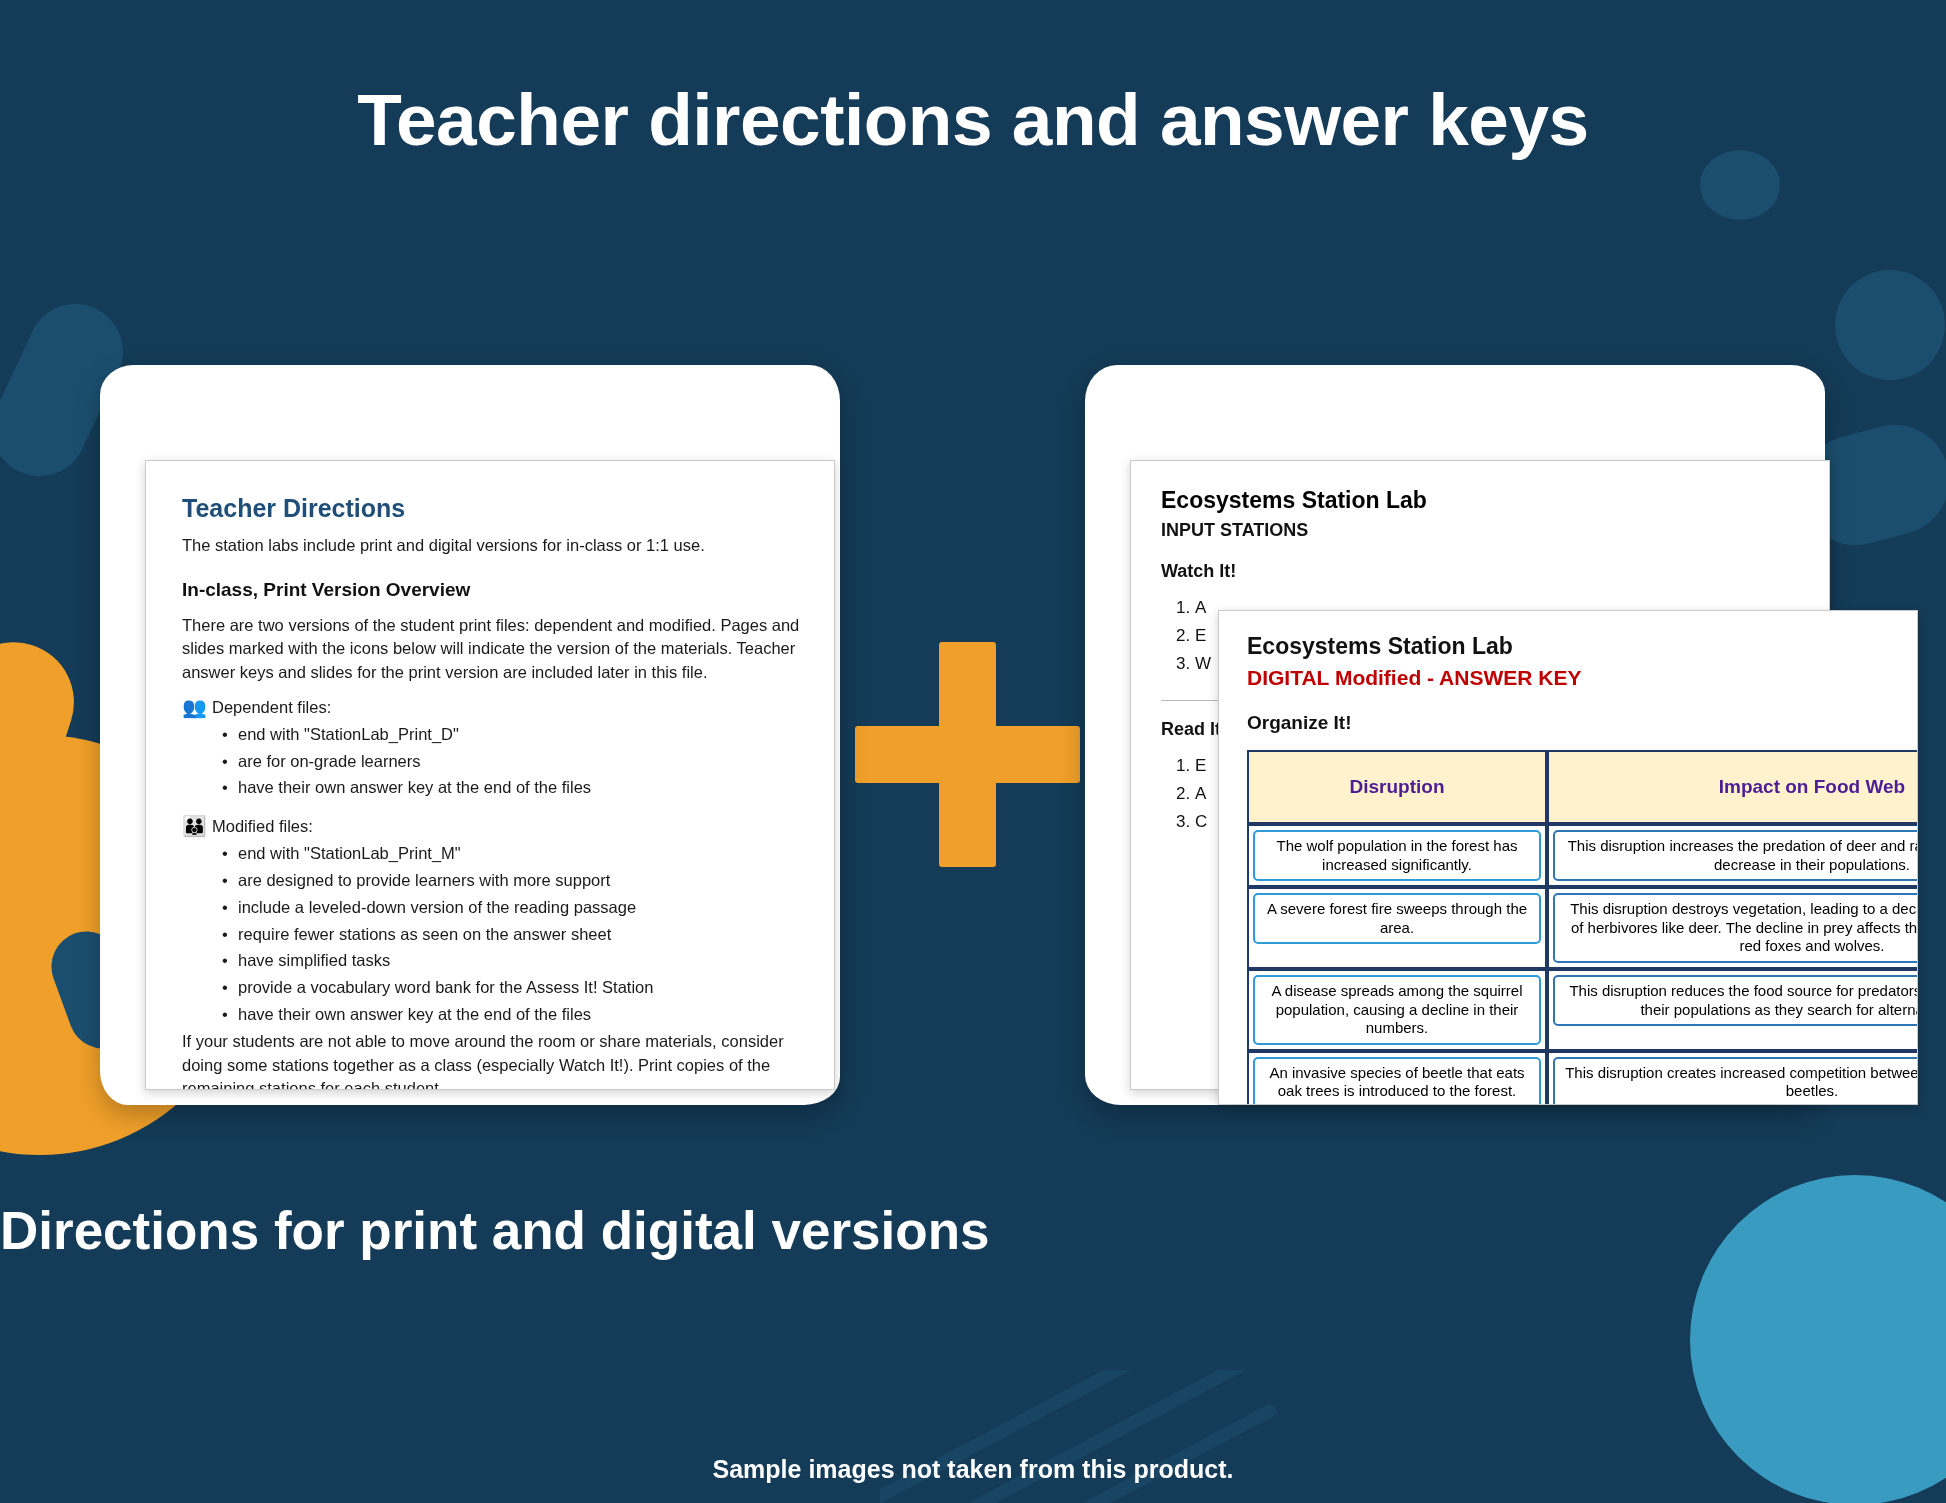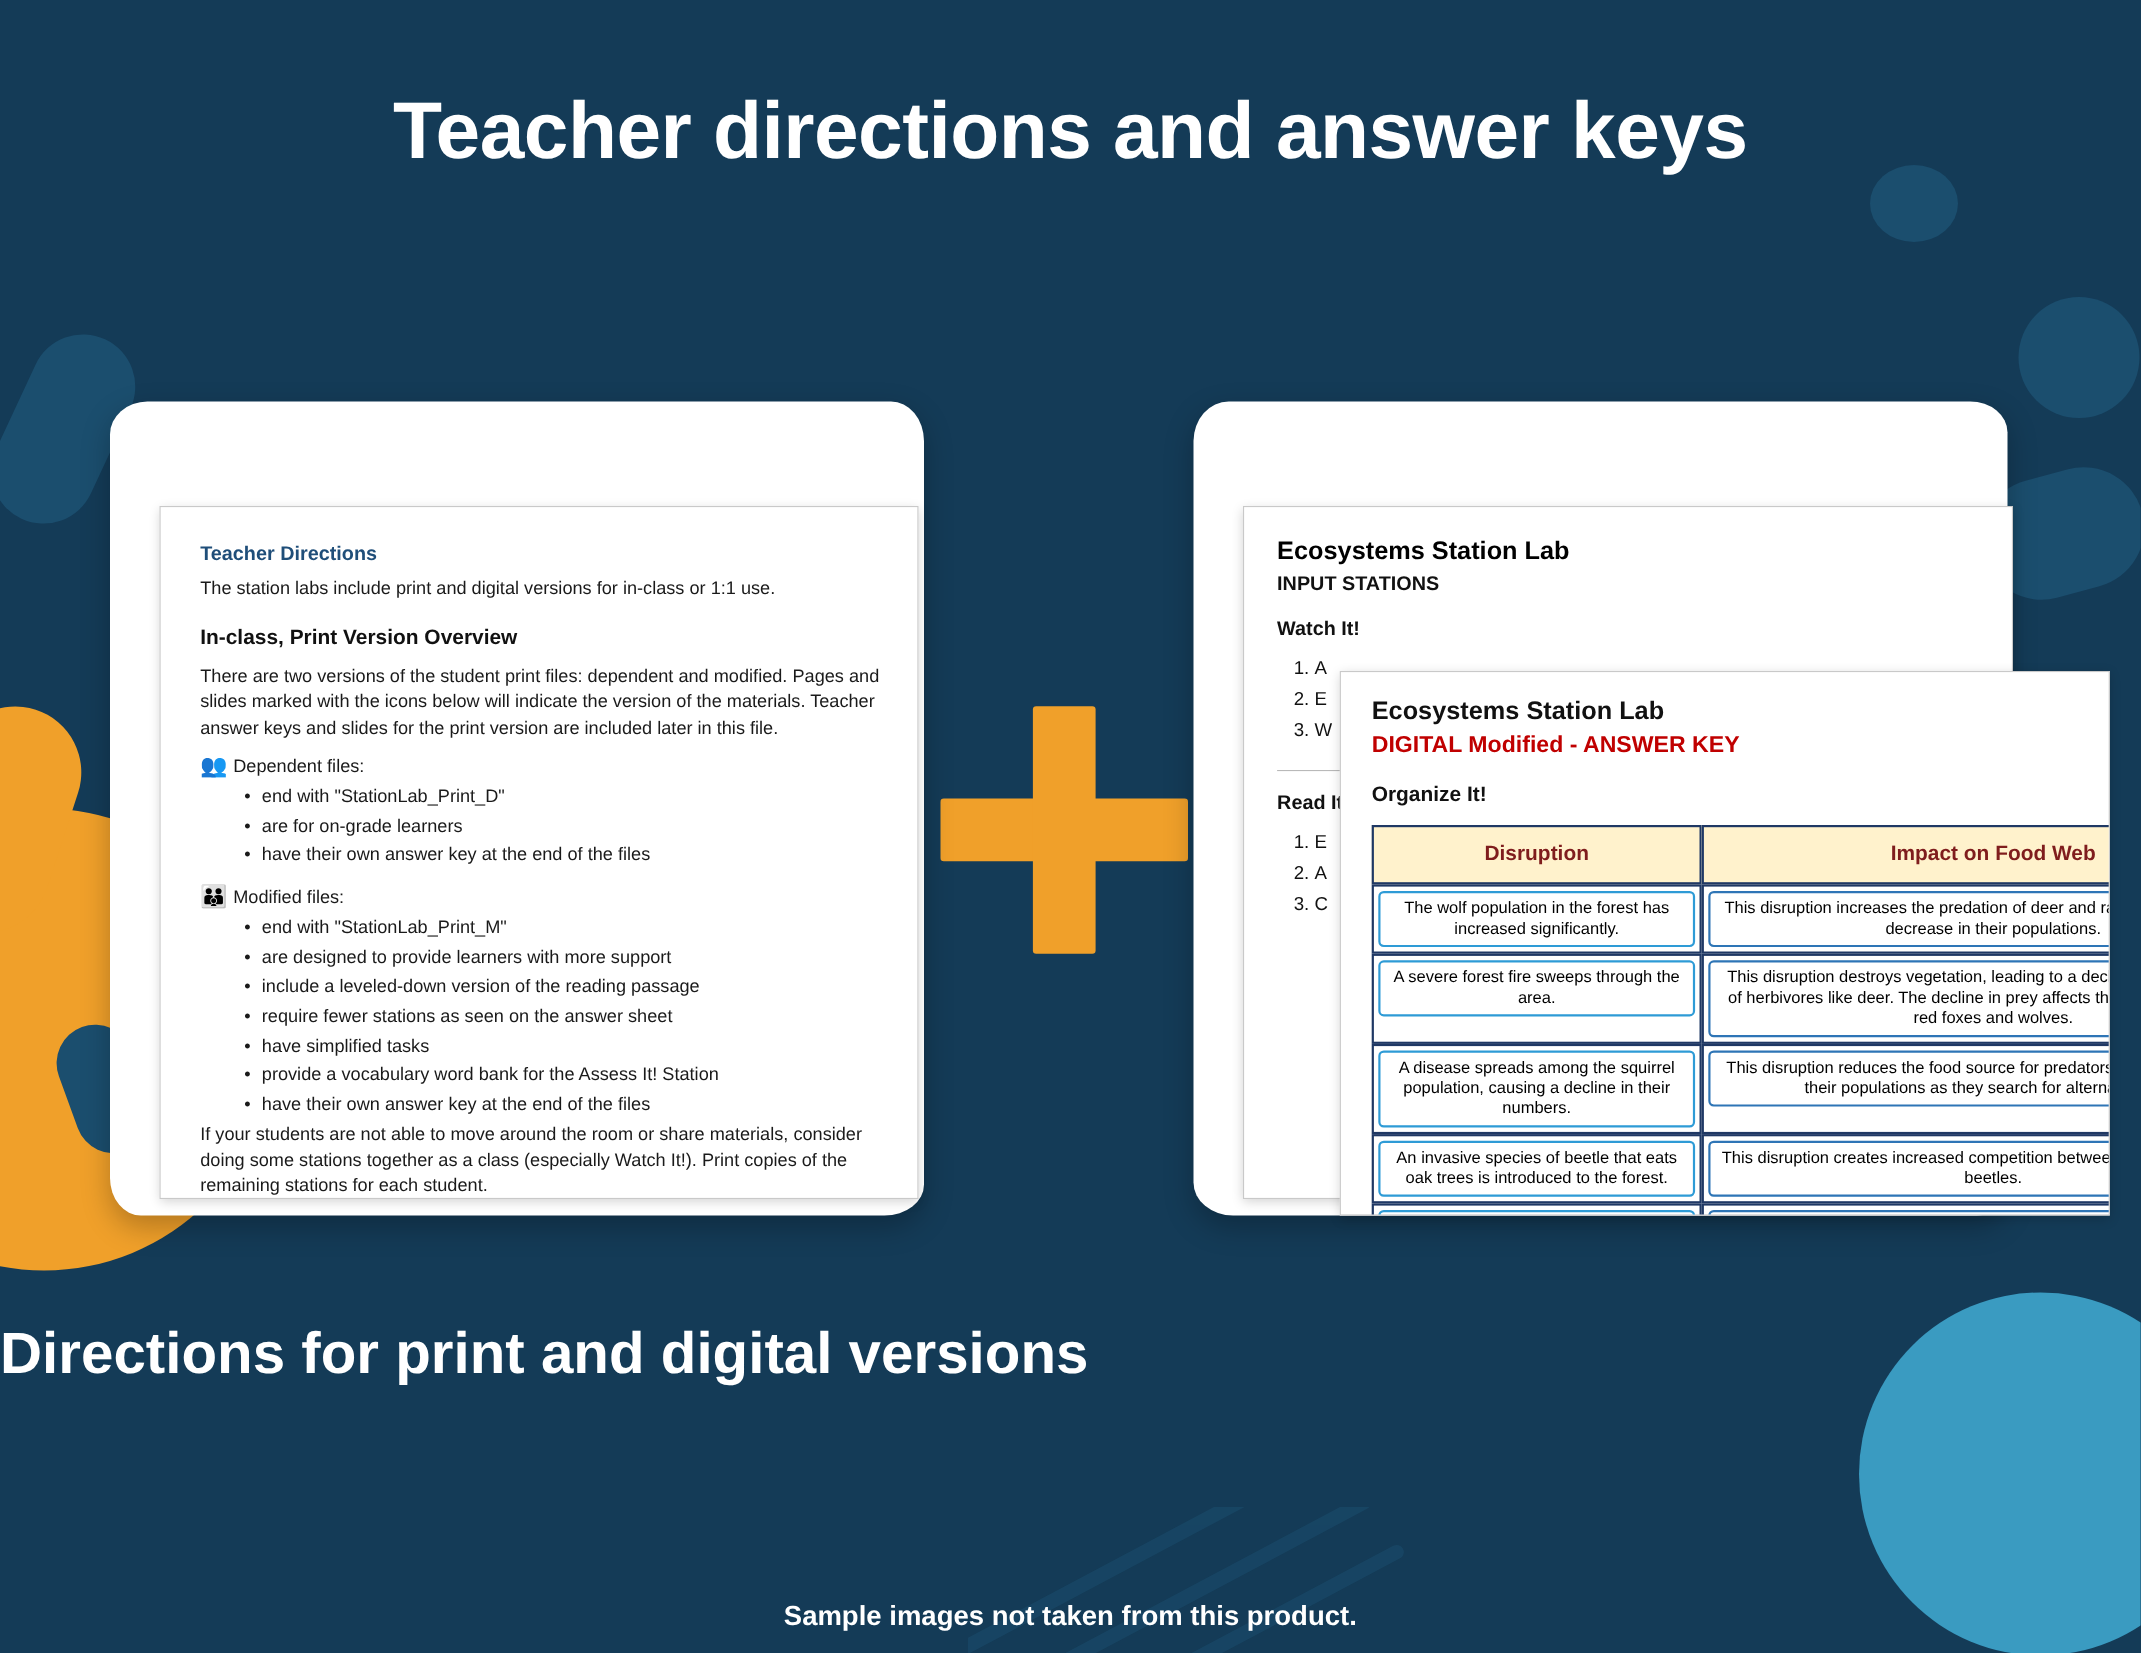--- a/index.html
+++ b/index.html
@@ -204,21 +204,21 @@
     width: 690px;
     height: 630px;
     padding: 18px 26px 0 36px;
     box-sizing: border-box;
     font-size: 16.5px;
     color: #1a1a1a;
     line-height: 1.42;
   }
   .sheet-teacher h1 {
     margin: 12px 0 7px 0;
-    font-size: 18px;
+    font-size: 25px;
     color: #1F4E79;
   }
   .sheet-teacher h2 {
     margin: 20px 0 9px 0;
     font-size: 19px;
     color: #111111;
   }
   .sheet-teacher p {
     margin: 0 0 4px 0;
   }
@@ -331,22 +331,22 @@
   table.disrupt {
     border-collapse: separate;
     border-spacing: 0;
     width: 830px;
     table-layout: fixed;
   }
   table.disrupt th {
     background: #FFF2CC;
     border: 2px solid #1F3864;
     font-size: 19px;
-    padding: 14px 4px;
-    color: #7f1d1d;
+    padding: 24px 4px;
+    color: #4c1d95;
   }
   table.disrupt td {
     border: 2px solid #1F3864;
     padding: 4px 4px;
     vertical-align: top;
   }
   table.disrupt col.c1 { width: 300px; }
   table.disrupt col.c2 { width: 530px; }
   .cell-box {
     border: 2px solid #2E9BD6;

